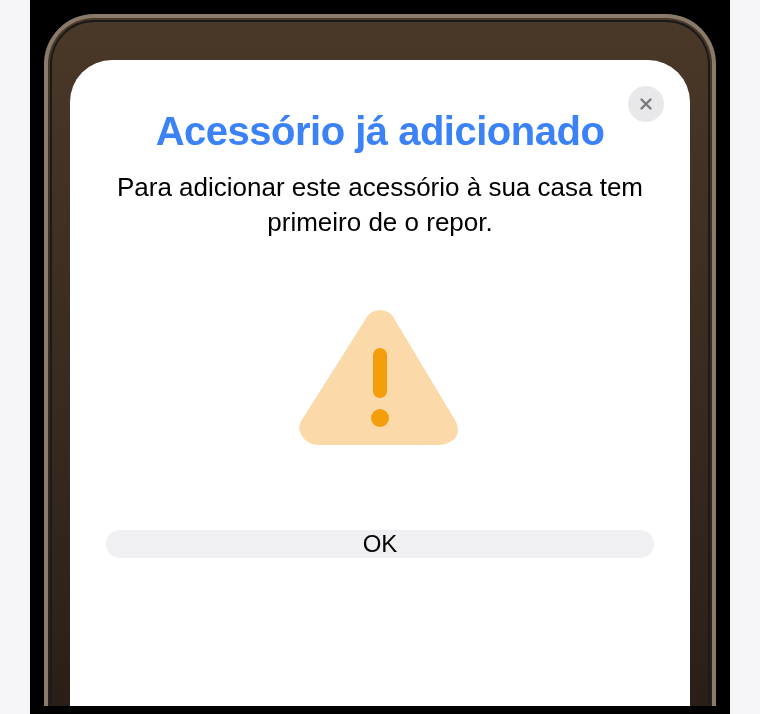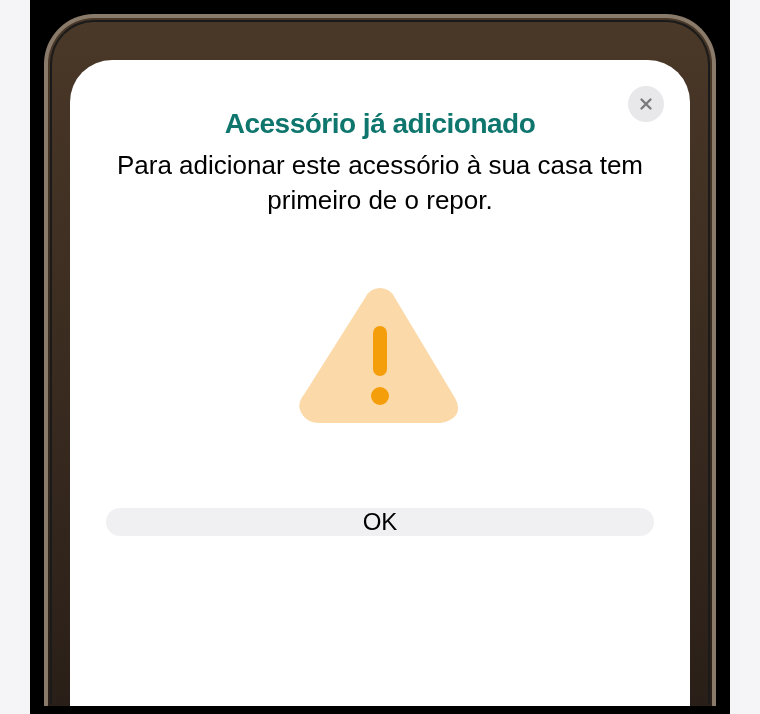--- a/index.html
+++ b/index.html
@@ -77,26 +77,26 @@
       align-items: center;
       justify-content: center;
     }
     
     .close-button svg {
       width: 18px;
       height: 18px;
     }
     
     .modal-title {
-      font-size: 28px;
+      font-size: 40px;
       font-weight: 700;
-      color: #0f766e;
+      color: #3b82f6;
       text-align: center;
       line-height: 1.15;
-      margin-bottom: 8px;
+      margin-bottom: 16px;
       letter-spacing: -0.5px;
     }
     
     .modal-description {
       font-size: 26px;
       color: #000;
       text-align: center;
       line-height: 1.35;
       font-weight: 400;
       margin-bottom: 60px;

